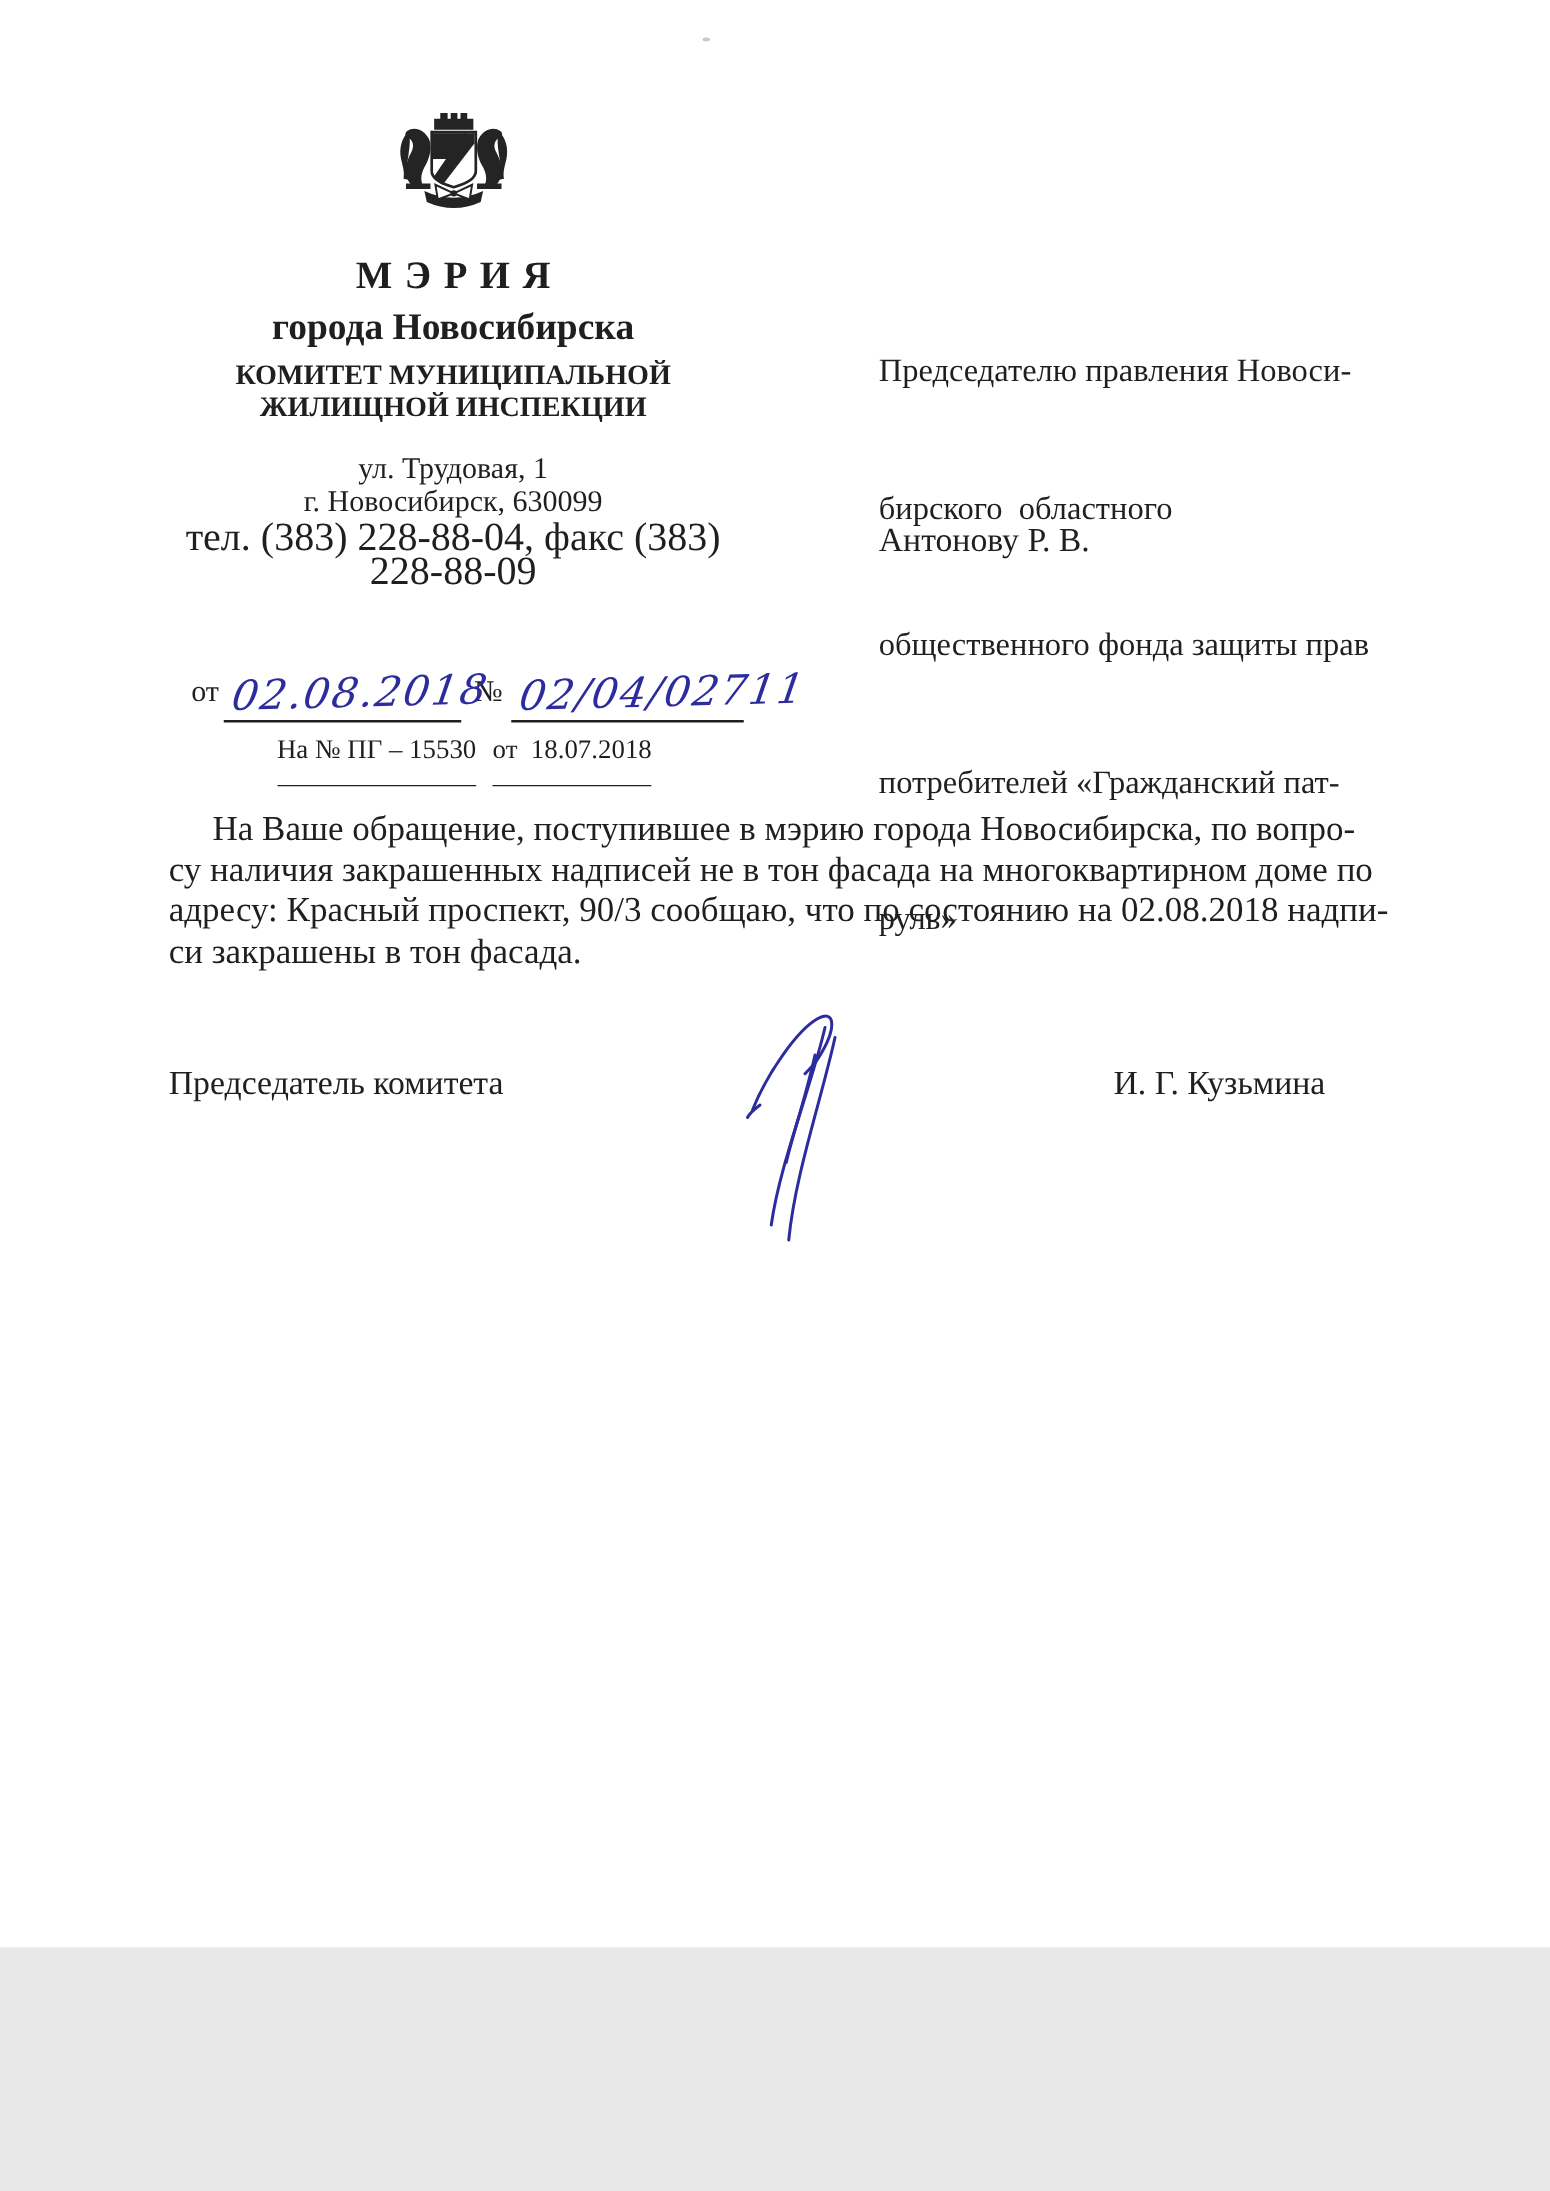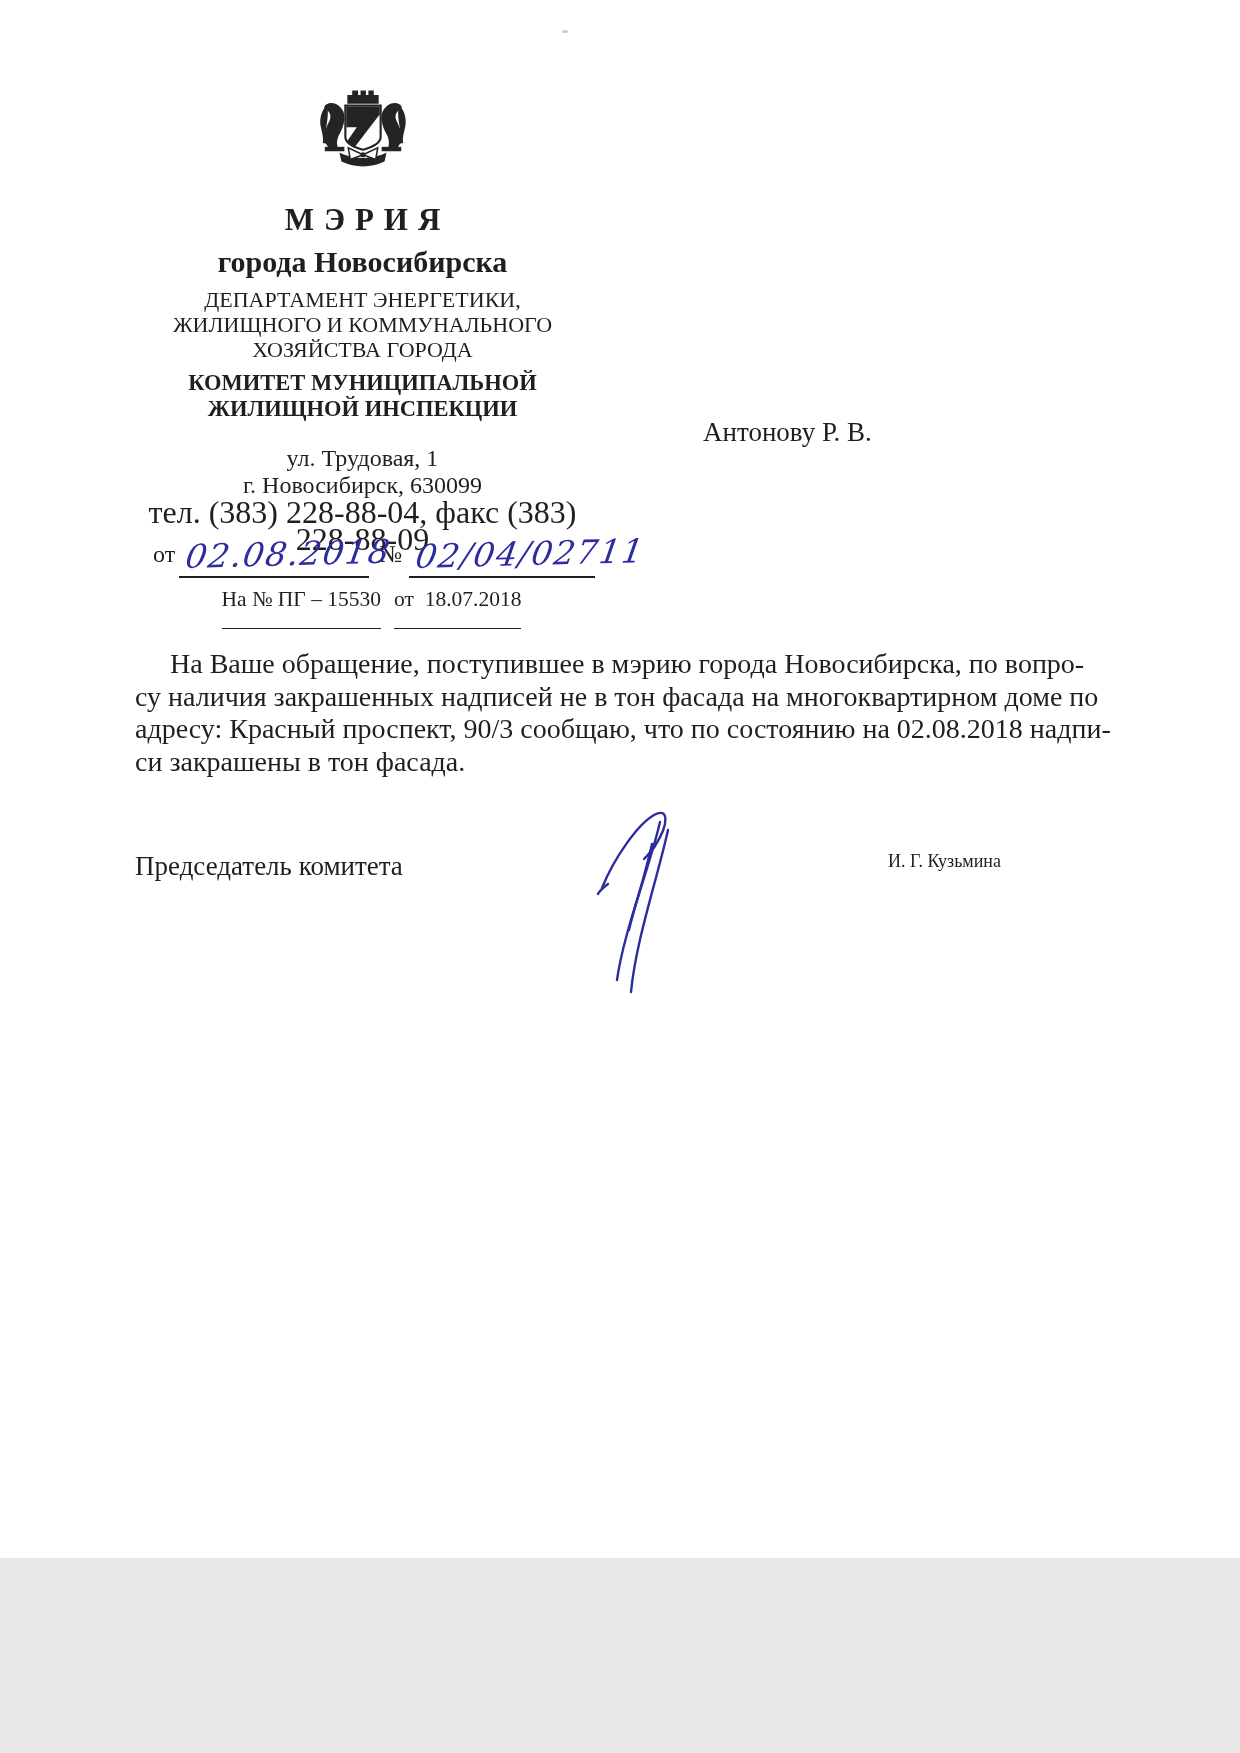--- a/index.html
+++ b/index.html
@@ -46,21 +46,21 @@
   .rcpt-name { left:703px; top:417px; font-size:27px; }
   .rcpt-email { left:695px; top:512px; font-size:27px; letter-spacing:0.5px; }
 
   
   .body-par { left:135px; top:648px; width:1048px; font-size:28px; line-height:32.5px; }
   .body-line { white-space:pre; }
   .body-line.first { text-indent:35px; }
 
   
   .sign-pos  { left:135px; top:851px; font-size:27px; }
-  .sign-name { left:888px; top:851px; width:175px; text-align:left; font-size:18px; }
+  .sign-name { left:888px; top:851px; width:175px; text-align:center; font-size:27px; }
   .sig-mark  { left:594px; top:808px; }
 
   
   .footer { left:133px; top:1585px; font-size:26px; line-height:33px; }
 
   .speck { left:562px; top:30px; width:6px; height:3px; background:#c9c9c9; border-radius:50%; }
 </style>
 </head>
 <body>
 
@@ -94,25 +94,20 @@
 
       <path d="M26,66 Q50,77 74,66 L72,75 Q50,85 28,75 Z" fill="#242424"></path>
       <path d="M50,68 L35,61 L37,73 Z" fill="#ffffff" stroke="#242424" stroke-width="1.6"></path>
       <path d="M50,68 L65,61 L63,73 Z" fill="#ffffff" stroke="#242424" stroke-width="1.6"></path>
       <circle cx="50" cy="68" r="2.6" fill="#242424"></circle>
     </svg>
 
     <div class="org-title">МЭРИЯ</div>
     <div class="org-sub">города Новосибирска</div>
 
-    <div>
-      <div class="dept-line">ДЕПАРТАМЕНТ ЭНЕРГЕТИКИ,</div>
-      <div class="dept-line">ЖИЛИЩНОГО И КОММУНАЛЬНОГО</div>
-      <div class="dept-line">ХОЗЯЙСТВА ГОРОДА</div>
-    </div>
 
     <div class="comm-block">
       <div class="comm-line">КОМИТЕТ МУНИЦИПАЛЬНОЙ</div>
       <div class="comm-line">ЖИЛИЩНОЙ ИНСПЕКЦИИ</div>
     </div>
 
     <div class="addr-block">
       <div class="addr-line">ул. Трудовая, 1</div>
       <div class="addr-line">г. Новосибирск, 630099</div>
       <div class="phone-line">тел. (383) 228-88-04, факс (383) 228-88-09</div>
@@ -127,20 +122,27 @@
     <span class="ref-label num-label">№</span>
     <span class="uline u-num">
       <span class="hand">02/04/02711</span>
     </span>
   </div>
 
   <div class="abs reply-row">
     <span class="reply-seg">На № ПГ – 15530</span><span class="reply-gap"></span><span class="reply-seg">от  18.07.2018</span>
   </div>
 
+  <div class="abs recipient">
+    <div>Председателю правления Новоси-</div>
+    <div>бирского  областного</div>
+    <div>общественного фонда защиты прав</div>
+    <div>потребителей «Гражданский пат-</div>
+    <div>руль»</div>
+  </div>
   <div class="abs rcpt-name">Антонову Р. В.</div>
 
   <div class="abs body-par">
     <div class="body-line first">На Ваше обращение, поступившее в мэрию города Новосибирска, по вопро-</div>
     <div class="body-line">су наличия закрашенных надписей не в тон фасада на многоквартирном доме по</div>
     <div class="body-line">адресу: Красный проспект, 90/3 сообщаю, что по состоянию на 02.08.2018 надпи-</div>
     <div class="body-line">си закрашены в тон фасада.</div>
   </div>
 
   <div class="abs sign-pos">Председатель комитета</div>

